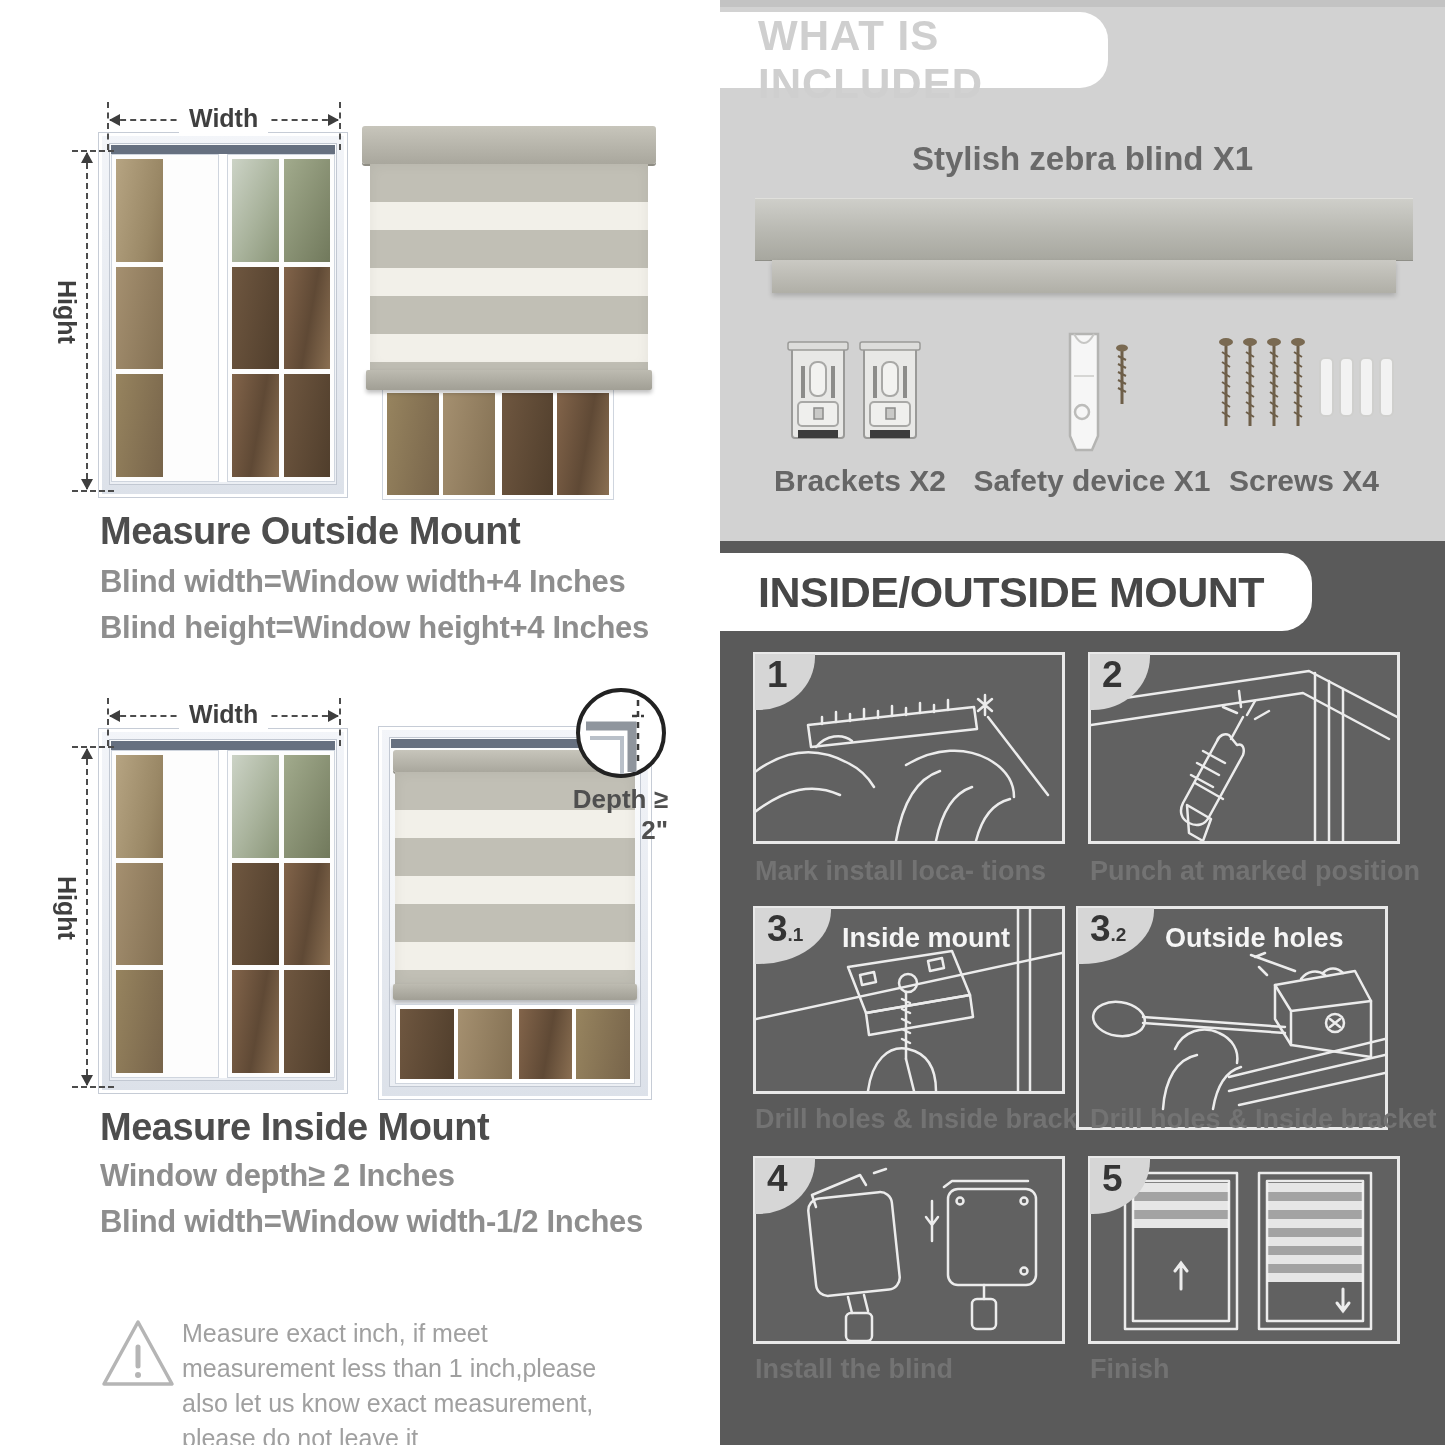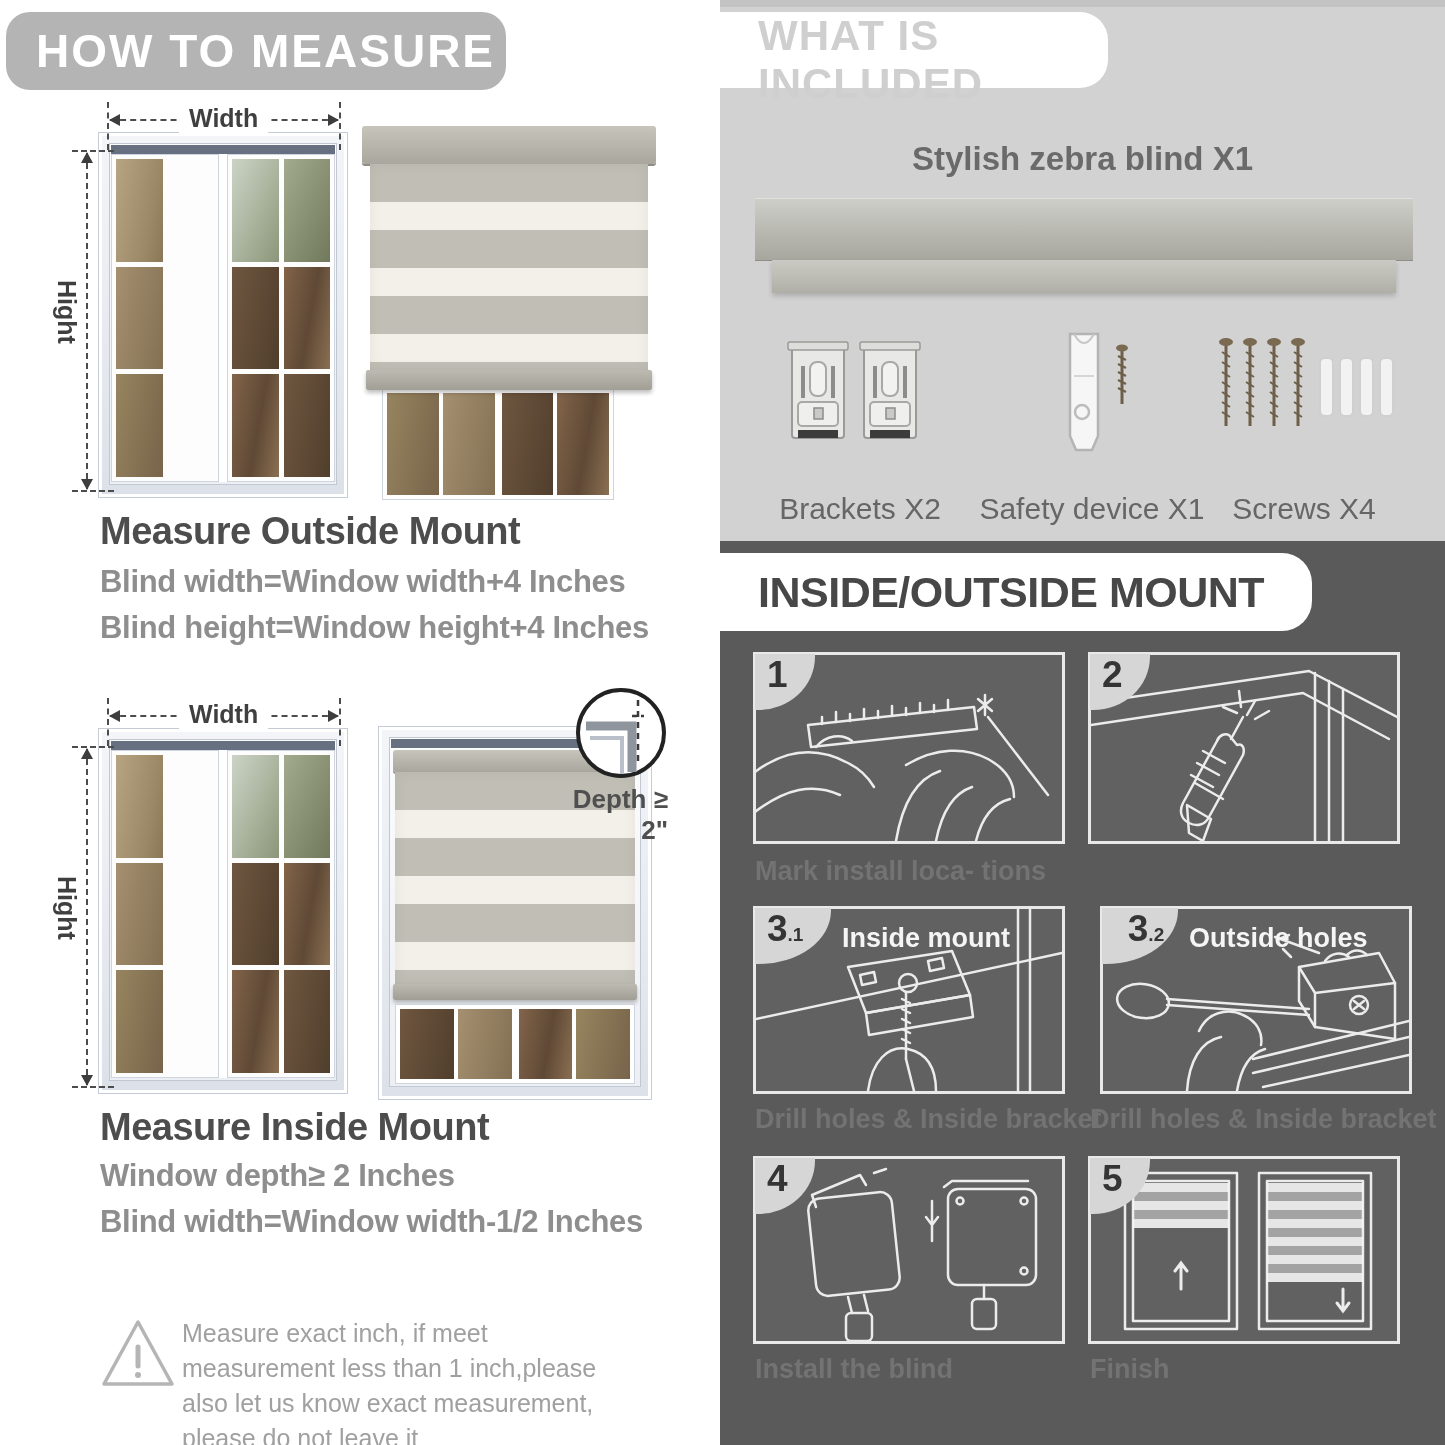--- a/index.html
+++ b/index.html
@@ -50,43 +50,40 @@
   .depthLabel{font-size:26px;font-weight:bold;color:#4f4f4f;}
 
   
   .lightPanel{left:720px;top:0;width:725px;height:541px;background:#d2d2d2;}
   .lightPanelTopStrip{left:720px;top:0;width:725px;height:7px;background:#c3c3c3;}
   .includedHeader{left:720px;top:12px;width:388px;height:76px;background:#ffffff;border-radius:0 28px 28px 0;
     display:flex;padding-left:38px;box-sizing:border-box;font-size:42px;font-weight:bold;color:#cfcfcf;letter-spacing:1px;}
   .productTitle{left:720px;top:140px;width:725px;text-align:center;font-size:33px;font-weight:bold;color:#6a6a6a;}
   .railMain{left:755px;top:198px;width:658px;height:62px;background:linear-gradient(180deg,#cfcfca,#b8b8b1 55%,#a7a79f);box-shadow:inset 0 1px 0 #e0e0dc,0 1px 0 #8f8f88;}
   .railFascia{left:772px;top:260px;width:624px;height:33px;background:linear-gradient(180deg,#cac9c3,#b0afa7);box-shadow:0 3px 5px rgba(0,0,0,.18);}
-  .itemLabel{font-size:30px;font-weight:normal;color:#666666;text-align:center;margin-top:28px;}
+  .itemLabel{font-size:30px;font-weight:bold;color:#666666;text-align:center;}
 
   .darkPanel{left:720px;top:541px;width:725px;height:904px;background:#5a5a5a;}
   .mountHeader{left:720px;top:553px;width:592px;height:78px;background:#ffffff;border-radius:0 30px 30px 0;
     display:flex;align-items:center;padding-left:38px;box-sizing:border-box;font-size:43px;font-weight:bold;color:#474747;letter-spacing:-.5px;}
   .stepPanel{position:absolute;width:312px;background:#616161;border:3px solid #e9e9e9;box-sizing:border-box;}
   .badge{position:absolute;left:-1px;top:-1px;width:60px;height:56px;background:#d6d6d6;border-radius:0 0 95% 0;
     color:#353535;font-size:37px;font-weight:bold;padding:2px 0 0 12px;box-sizing:border-box;line-height:1;}
   .badge.wide{width:76px;}
   .badge small{font-size:19px;font-weight:bold;}
   .panelLabel{position:absolute;left:86px;top:14px;font-size:27px;font-weight:bold;color:#f5f5f5;}
   .caption{position:absolute;font-size:27px;font-weight:bold;color:#737373;}
   .art{position:absolute;inset:0;width:100%;height:100%;}
   .art *{vector-effect:non-scaling-stroke;}
 </style>
 </head>
 <body>
 
 <div class="page">
 
-  <div class="abs howBanner">
-    <span>HOW TO MEASURE</span>
-  </div>
 
   <div class="abs window" style="left:98px;top:132px;width:248px;height:364px;">
     <div class="frameInner"></div>
     <div class="topShade"></div>
     <div class="glassRow">
       <div class="sash">
         <div class="cell p1"></div>
           <div class="cell p2"></div>
         <div class="cell p3"></div>
           <div class="cell p2"></div>
@@ -319,41 +316,42 @@
         <path d="M156,60 l8,-14 M164,64 l14,-8 M150,52 l-2,-16 M146,58 l-14,-6"></path>
         <path d="M152,62 L140,84"></path>
         <path d="M138,80 c-4,-2 -10,0 -12,6 l-34,62 c-4,8 -2,16 6,20 c8,4 16,2 20,-6 l34,-62 c2,-6 0,-12 -6,-10 z"></path>
         <path d="M104,128 l28,16"></path>
         <path d="M96,150 l24,14 l-8,22 l-14,-8 z"></path>
         <path d="M112,96 l22,12 M106,108 l22,12 M100,120 l22,12"></path>
       </g>
     </svg>
     <div class="badge"><span>2</span></div>
   </div>
+  <div class="caption" style="left:1090px;top:856px;">Punch at  marked position</div>
 
   <div class="stepPanel" style="left:753px;top:906px;height:188px;">
     <svg class="art" viewBox="0 0 306 182">
       <g fill="none" stroke="#ececec" stroke-width="2.5" stroke-linecap="round" stroke-linejoin="round">
         <path d="M0,110 L306,44"></path>
         <path d="M262,0 L262,182 M274,0 L274,182"></path>
         <path d="M92,58 L196,42 L214,86 L110,104 Z"></path>
         <path d="M110,104 L214,86 L217,108 L113,126 Z"></path>
         <path d="M104,66 l14,-3 l2,10 l-14,3 z M172,52 l14,-3 l2,10 l-14,3 z"></path>
         <circle cx="152" cy="74" r="9"></circle>
         <path d="M150,83 L150,150 M146,90 l8,4 M146,100 l8,4 M146,110 l8,4 M146,120 l8,4 M146,130 l8,4"></path>
         <path d="M150,150 L158,182"></path>
         <path d="M112,182 C116,152 132,136 152,140 C170,144 180,158 180,182"></path>
       </g>
     </svg>
     <div class="badge wide"><span>3</span><small>.1</small></div>
     <div class="panelLabel">Inside mount</div>
   </div>
   <div class="caption" style="left:755px;top:1104px;">Drill holes &amp;  Inside bracket</div>
 
-  <div class="stepPanel" style="left:1100px;top:906px;height:188px;text-align:center;">
+  <div class="stepPanel" style="left:1076px;top:906px;height:224px;">
     <svg class="art" viewBox="0 0 306 182">
       <g fill="none" stroke="#ececec" stroke-width="2.5" stroke-linecap="round" stroke-linejoin="round">
         <path d="M150,150 L306,112 M150,164 L306,128 M160,178 L306,146"></path>
         <path d="M196,58 L276,44 L292,74 L292,130 L212,118 L196,92 Z"></path>
         <path d="M196,58 L212,84 L292,74 M212,84 L212,118"></path>
         <path d="M216,44 l-44,-16 M176,30 l10,-4 M180,40 l8,8"></path>
         <path d="M222,52 c6,-8 16,-10 24,-4 M244,46 c6,-6 14,-6 20,0"></path>
         <circle cx="256" cy="96" r="9"></circle>
           <path d="M251,92 l10,8 M251,100 l10,-8"></path>
         <ellipse cx="40" cy="92" rx="26" ry="17" transform="rotate(8 40 92)"></ellipse>

